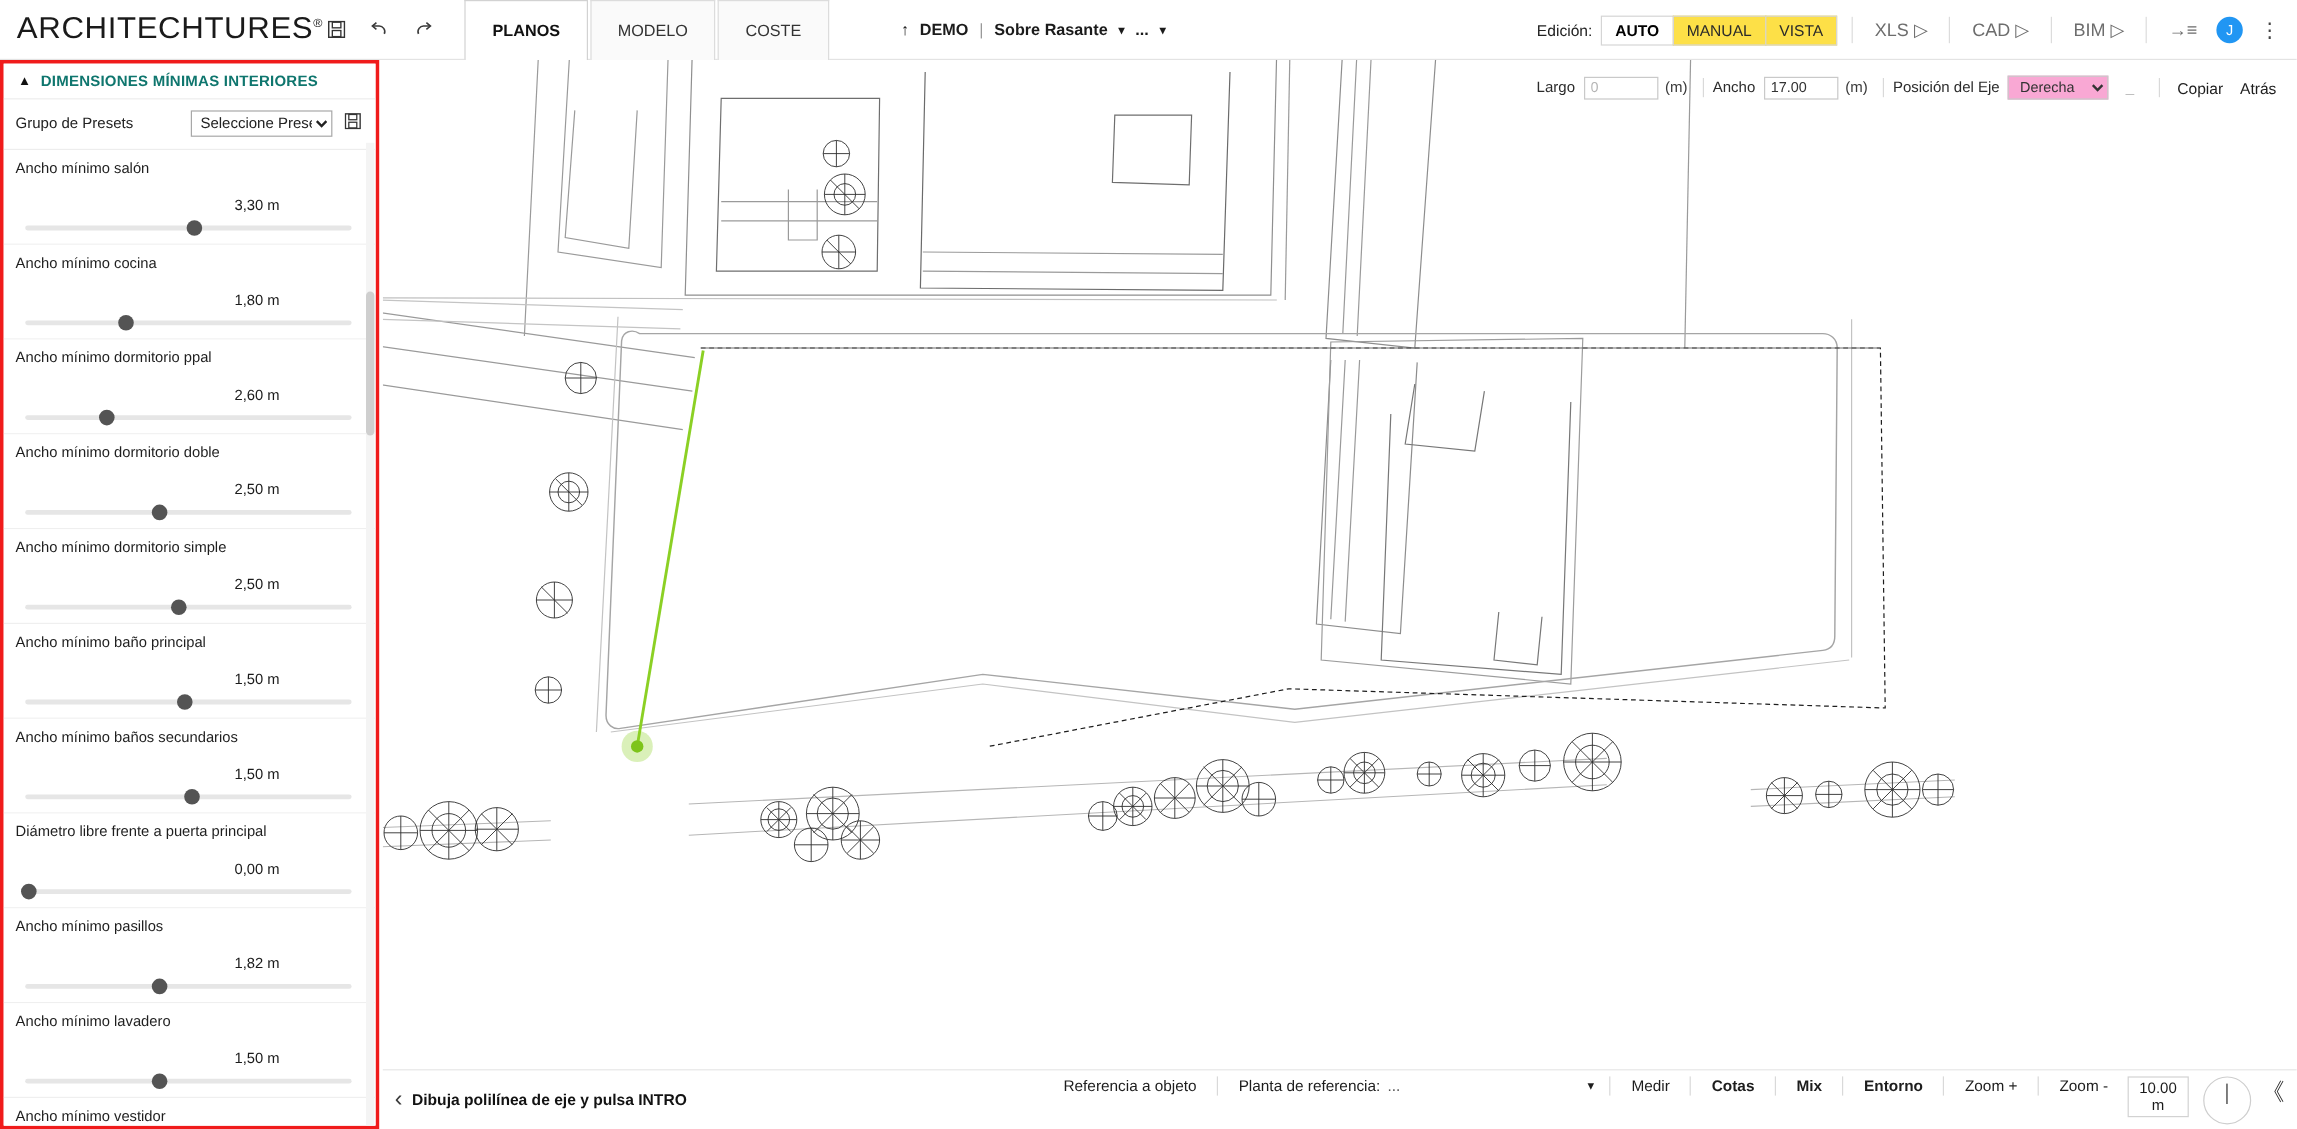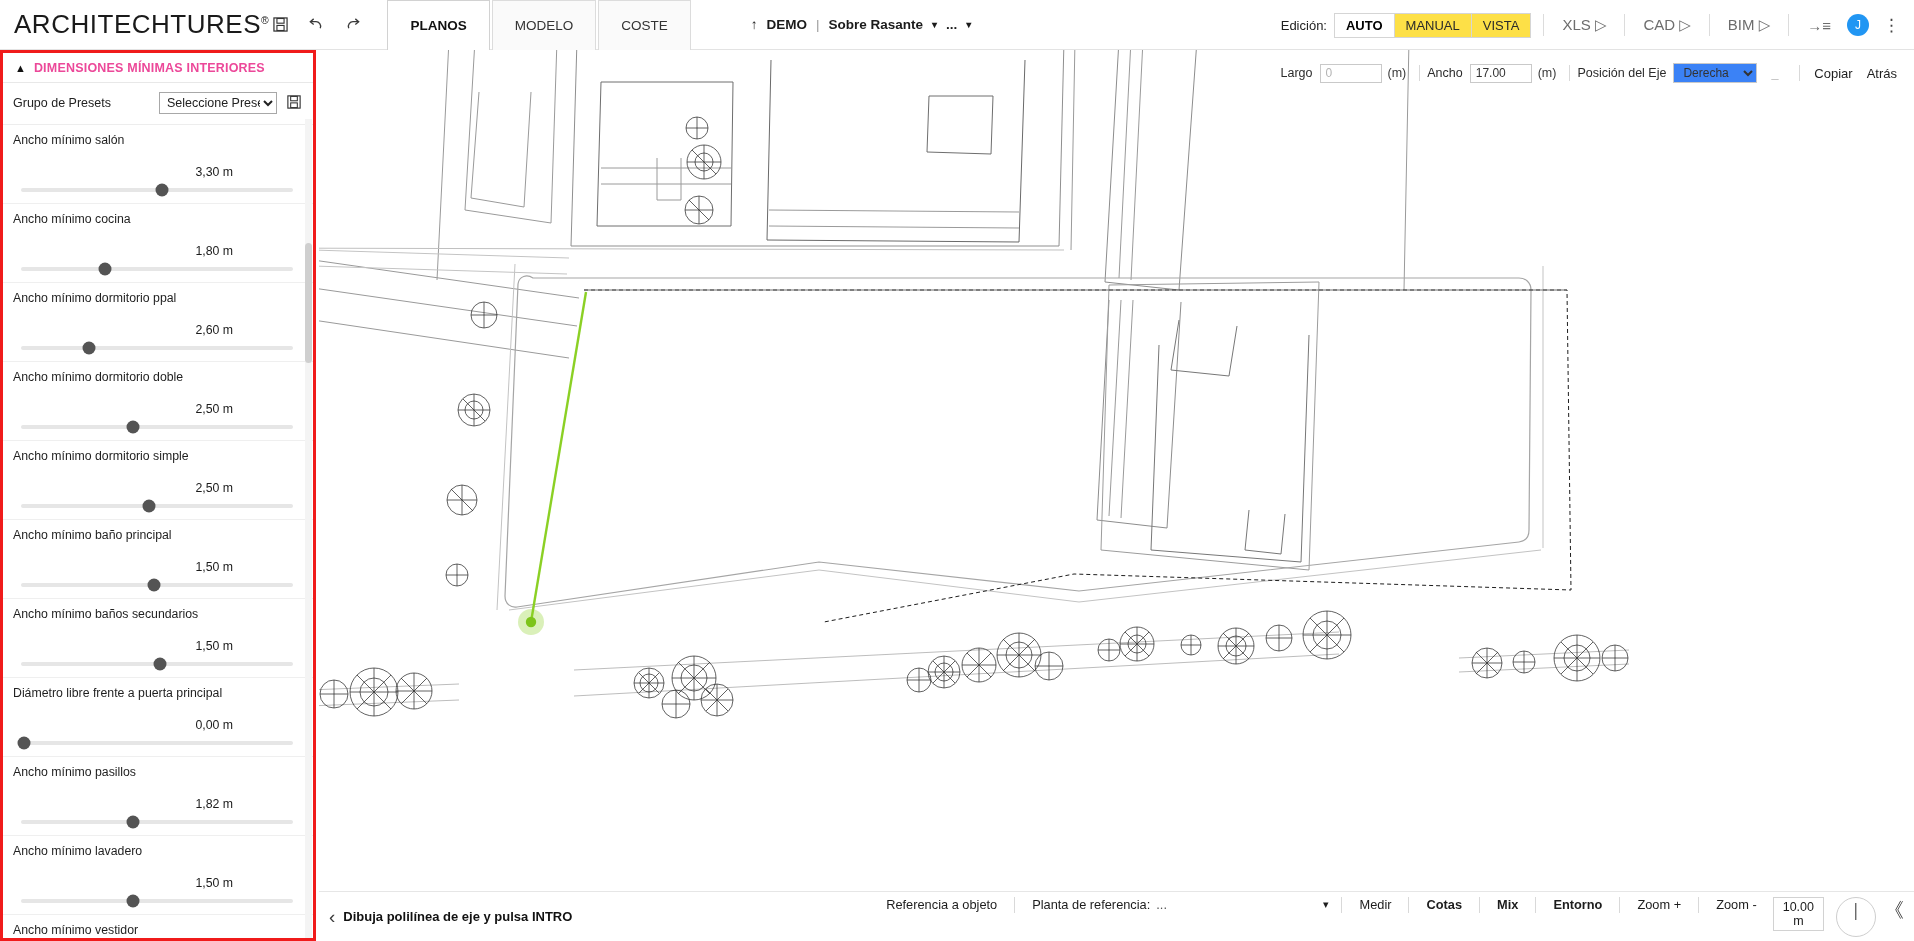--- a/index.html
+++ b/index.html
@@ -71,39 +71,39 @@
   }
   .tlabel { color: #2b2b2b; margin: 0 7px 0 0; font-size: 12.5px; }
   .tinput {
     width: 62px; height: 19px; border: 1px solid #c9c9c9; background: #fff;
     font-size: 12px; padding: 0 5px; color: #333; font-family: "Liberation Sans", sans-serif;
   }
   .tinput::placeholder { color: #b4b4b4; }
   .tunit { color: #3a3a3a; margin: 0 6px; font-size: 12.5px; }
   .vsep { width: 1px; height: 16px; background: #d9d9d9; margin: 0 7px; }
   .tsel {
-    height: 20px; border: 1px solid #c9c9c9; background: #3b82f6; font-size: 12px;
+    height: 20px; border: 1px solid #c9c9c9; background: #f9a8d4; font-size: 12px;
     color: #333; padding: 0 2px 0 5px; width: 84px; font-family: "Liberation Sans", sans-serif;
   }
   .tlink { font-size: 13px; color: #1e1e1e; cursor: pointer; padding: 0 7px; }
   .dash { color: #bdbdbd; padding: 0 14px; }
 
   
   .panel {
     position: absolute; left: 0; top: 50px; width: 316px; height: 891px;
     border: 3px solid #f01b1b; background: #ffffff; z-index: 10;
     overflow: hidden;
   }
   .panel-head {
     height: 30px; display: flex; align-items: center; gap: 8px;
     padding: 0 12px; border-bottom: 1px solid #e8e8e8; background: #ffffff;
     cursor: pointer;
   }
   .panel-head .chev { font-size: 11px; color: #111; }
-  .panel-title { font-size: 12.5px; font-weight: bold; letter-spacing: .2px; color: #ec4899; }
+  .panel-title { font-size: 12.5px; font-weight: bold; letter-spacing: .2px; color: #0f766e; }
   .panel-body {
     height: 858px; overflow: hidden; position: relative; background: #fcfcfc;
   }
   .preset-row {
     display: flex; align-items: center; padding: 9px 12px 10px 10px; gap: 10px;
     border-bottom: 1px solid #ededed; background: #fff;
   }
   .preset-label { font-size: 12.5px; color: #222; flex: 1; }
   .preset-sel {
     width: 118px; height: 22px; font-size: 12.5px; border: 1px solid #a8a8a8;

